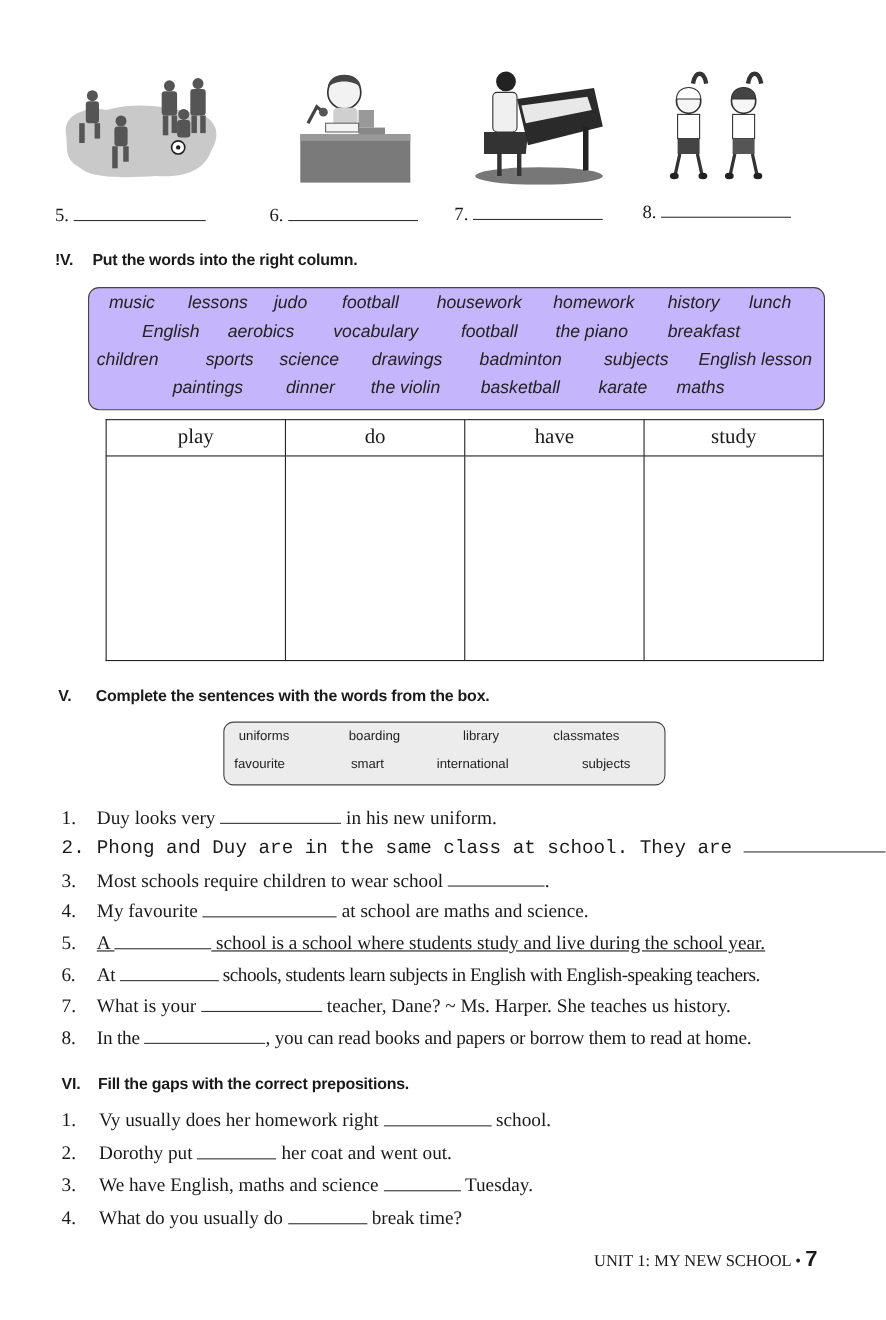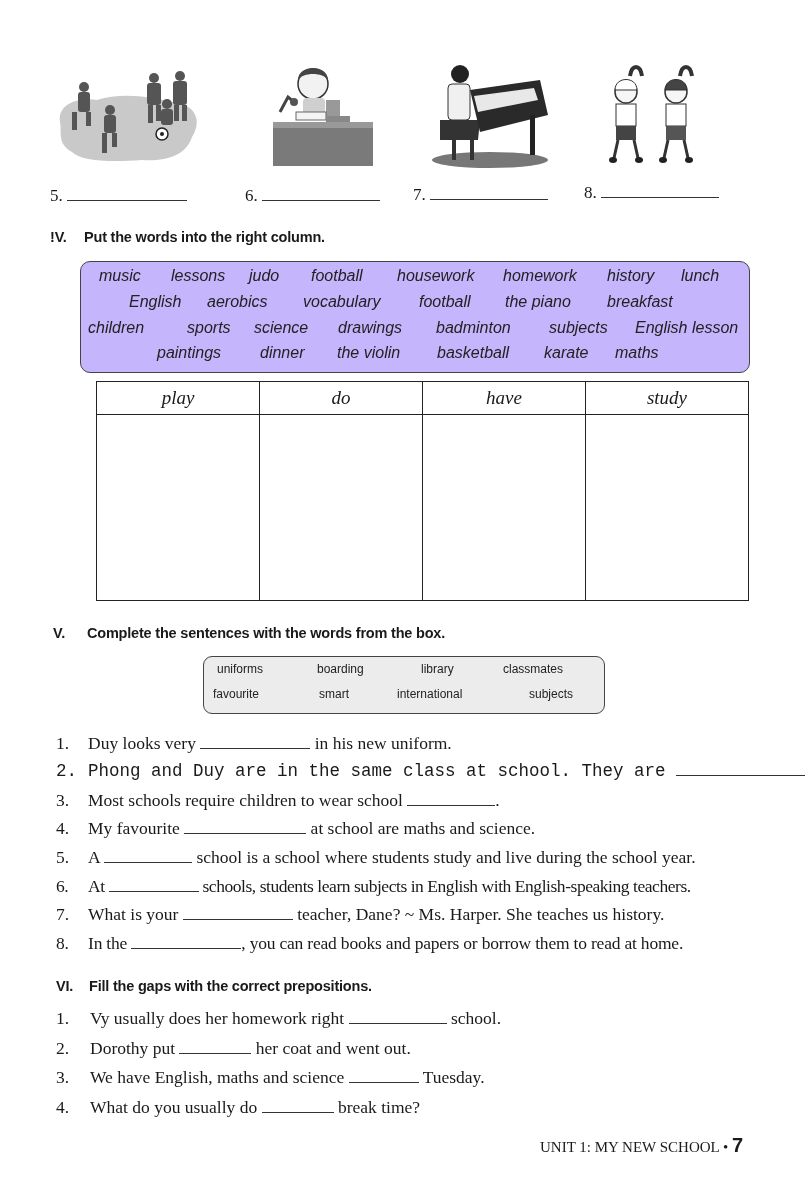--- a/index.html
+++ b/index.html
@@ -14,21 +14,21 @@
   .heading { position: absolute; left: 50px; font-family: "Liberation Sans", sans-serif; font-weight: bold; font-size: 14.5px; letter-spacing: -0.2px; }
   .heading .roman { display: inline-block; width: 34px; }
 
   
   .wordbox { position: absolute; left: 80px; top: 261px; width: 668px; height: 110px; border: 1.3px solid #444; border-radius: 10px; background: #c4b5fd; }
   .wb-row { position: absolute; font-family: "Liberation Sans", sans-serif; font-style: italic; font-size: 16px; color: #222; white-space: nowrap; }
   .wb-row span { display: inline-block; }
 
   
   .col-table { position: absolute; left: 96px; top: 381px; border-collapse: collapse; }
-  .col-table th, .col-table td { border: 1.3px solid #222; font-style: italic; }
+  .col-table th, .col-table td { border: 1.3px solid #222; }
   .col-table th { font-family: "Liberation Serif", serif; font-weight: normal; font-size: 19px; height: 30px; width: 160px; text-align: center; }
   .col-table td { height: 183px; }
 
   
   .wordbox2 { position: absolute; left: 203px; top: 656px; width: 400px; height: 56px; border: 1.3px solid #444; border-radius: 9px; background: #ececec; }
   .wb2-row { position: absolute; font-family: "Liberation Sans", sans-serif; font-size: 12px; color: #222; white-space: nowrap; }
 
   
   .sent { position: absolute; left: 56px; font-family: "Liberation Serif", serif; font-size: 17.5px; white-space: nowrap; color: #1a1a1a; }
   .sent .n { display: inline-block; width: 32px; }
@@ -192,21 +192,21 @@
 </div>
 <div class="sent" style="top:761px;font-family:Liberation Mono, monospace;">
   <span class="n">2.</span><span>Phong and Duy are in the same class at school. They are </span><span class="blank" style="width:132px;"></span><span>.</span>
 </div>
 <div class="sent" style="top:790px;">
   <span class="n">3.</span><span>Most schools require children to wear school </span><span class="blank" style="width:88px;"></span><span>.</span>
 </div>
 <div class="sent" style="top:818px;">
   <span class="n">4.</span><span>My favourite </span><span class="blank" style="width:122px;"></span><span> at school are maths and science.</span>
 </div>
-<div class="sent" style="top:847px;">
+<div class="sent" style="top:847px;text-decoration:underline;">
   <span class="n">5.</span><span>A </span><span class="blank" style="width:88px;"></span><span> school is a school where students study and live during the school year.</span>
 </div>
 <div class="sent" style="top:876px;letter-spacing:-0.45px;">
   <span class="n">6.</span><span>At </span><span class="blank" style="width:90px;"></span><span> schools, students learn subjects in English with English-speaking teachers.</span>
 </div>
 <div class="sent" style="top:904px;">
   <span class="n">7.</span><span>What is your </span><span class="blank" style="width:110px;"></span><span> teacher, Dane? ~ Ms. Harper. She teaches us history.</span>
 </div>
 <div class="sent" style="top:933px;letter-spacing:-0.2px;">
   <span class="n">8.</span><span>In the </span><span class="blank" style="width:110px;"></span><span>, you can read books and papers or borrow them to read at home.</span>

